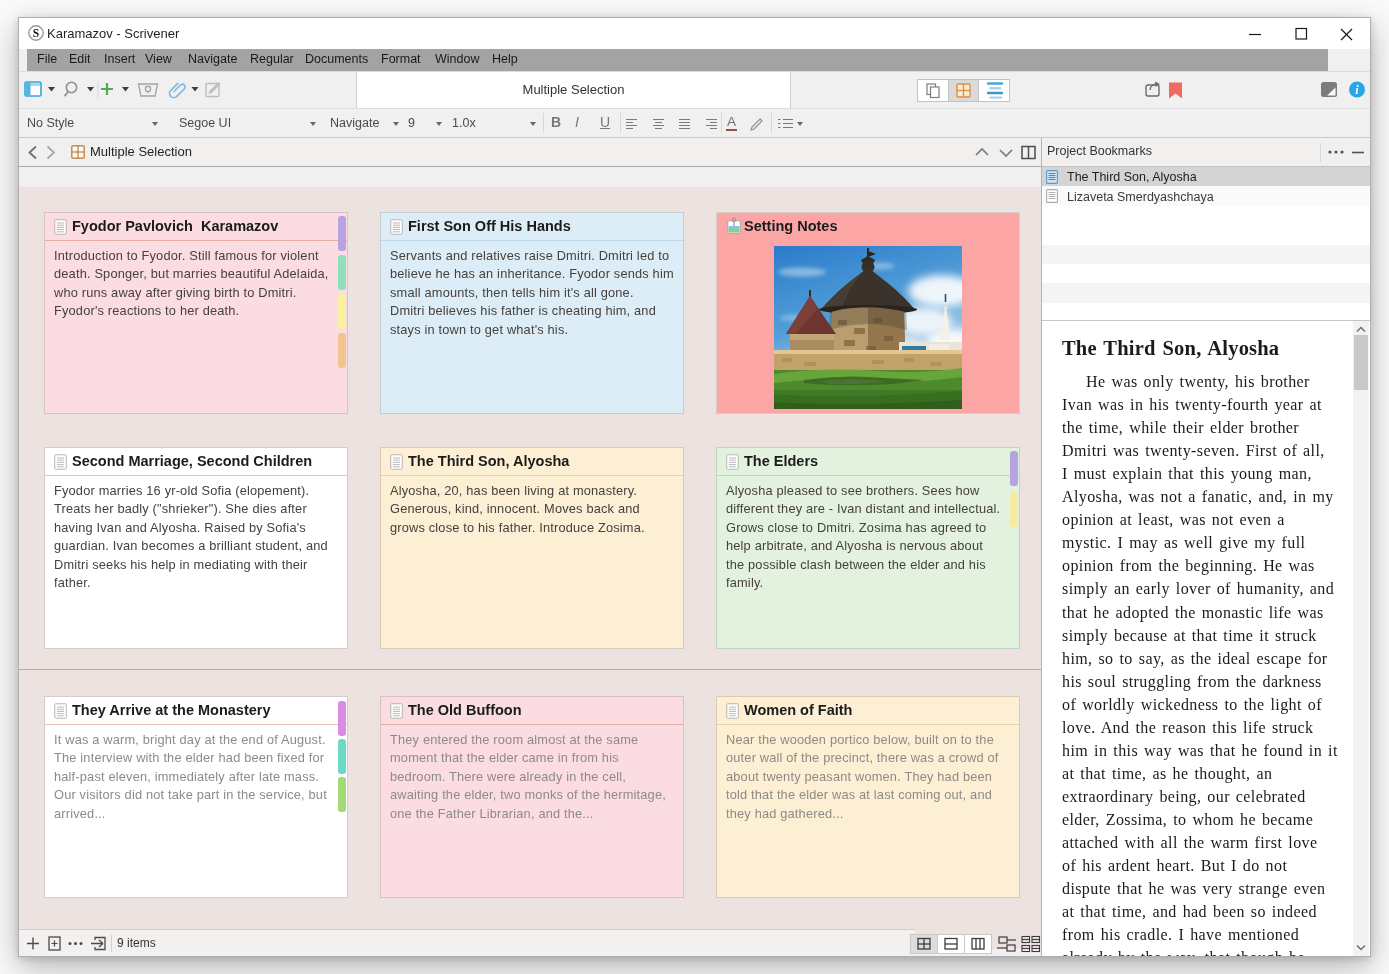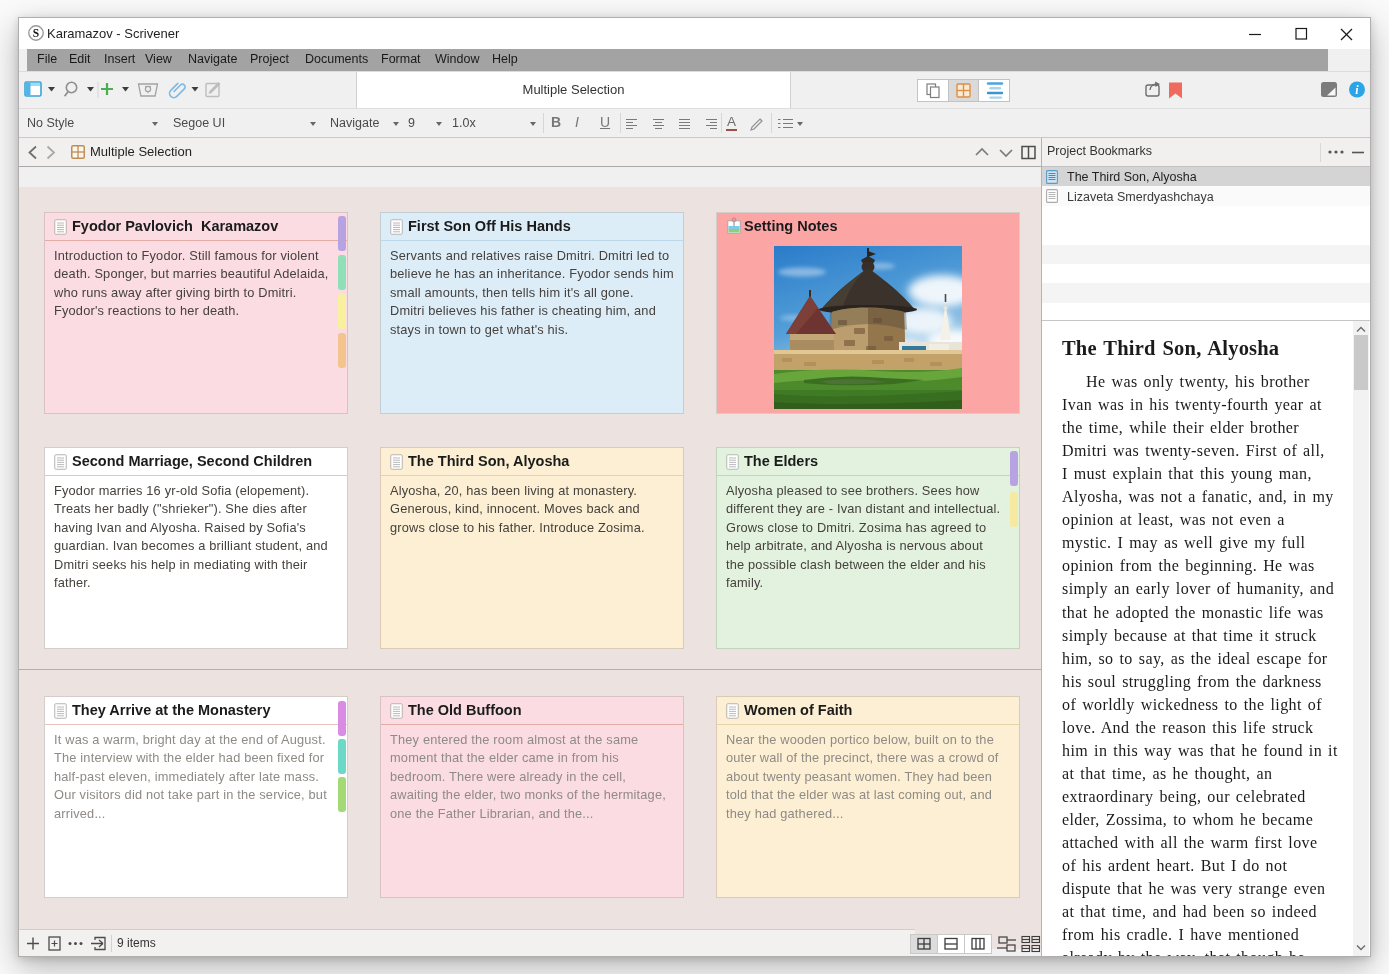--- a/index.html
+++ b/index.html
@@ -61,21 +61,21 @@
   <line x1="104" y1="11" x2="115" y2="22" stroke="#1a1a1a" stroke-width="1.2"></line>
   <line x1="115" y1="11" x2="104" y2="22" stroke="#1a1a1a" stroke-width="1.2"></line>
  </svg>
 </div>
 <div id="menubar">
  <span class="menu-item" style="left:10px">File</span>
  <span class="menu-item" style="left:42px">Edit</span>
  <span class="menu-item" style="left:77px">Insert</span>
  <span class="menu-item" style="left:118px">View</span>
  <span class="menu-item" style="left:161px">Navigate</span>
- <span class="menu-item" style="left:223px">Project</span>
+ <span class="menu-item" style="left:223px">Regular</span>
  <span class="menu-item" style="left:278px">Documents</span>
  <span class="menu-item" style="left:354px">Format</span>
  <span class="menu-item" style="left:408px">Window</span>
  <span class="menu-item" style="left:465px">Help</span>
 </div>
 <div id="toolbar">
  <svg class="abs" style="left:5px;top:6px" width="330" height="24" viewBox="0 0 330 24">
   <rect x="1" y="4" width="16" height="14" rx="1.5" fill="#fff" stroke="#35a6da" stroke-width="1.6"></rect>
   <path d="M2 5 h14 v3 h-14 z" fill="#9adef2"></path>
   <path d="M2 5 h4.5 v12.5 h-4.5 z" fill="#55b4e4"></path>
@@ -126,21 +126,21 @@
  <svg class="abs" style="left:1300px;top:7px" width="48" height="22" viewBox="0 0 48 22">
   <rect x="2" y="3" width="16" height="15" rx="2.5" fill="#7c7c7c"></rect>
   <path d="M16.5 16.5 L8 16.5 L16.5 8.5 z" fill="#fff" opacity="0.95"></path>
   <circle cx="38" cy="10.5" r="8" fill="#2ba4e8"></circle>
   <text x="38" y="15" font-family="Liberation Serif" font-size="12" font-style="italic" font-weight="bold" fill="#fff" text-anchor="middle">i</text>
  </svg>
 </div>
 <div id="formatbar">
  <span class="fb-text" style="left:8px">No Style</span>
       <span class="caret" style="left:133px;top:13px"></span>
- <span class="fb-text" style="left:154px">Segoe UI</span>
+ <span class="fb-text" style="left:160px">Segoe UI</span>
       <span class="caret" style="left:291px;top:13px"></span>
  <span class="fb-text" style="left:311px">Navigate</span>
       <span class="caret" style="left:374px;top:13px"></span>
  <span class="fb-text" style="left:389px">9</span>
       <span class="caret" style="left:417px;top:13px"></span>
  <span class="fb-text" style="left:433px">1.0x</span>
       <span class="caret" style="left:511px;top:13px"></span>
  <span class="vsep" style="left:524px"></span>
  <span class="fb-text" style="left:532px;font-weight:bold;font-size:14px;color:#777;top:5px">B</span>
  <span class="fb-text" style="left:556px;font-style:italic;font-size:14px;color:#777;top:5px">I</span>

